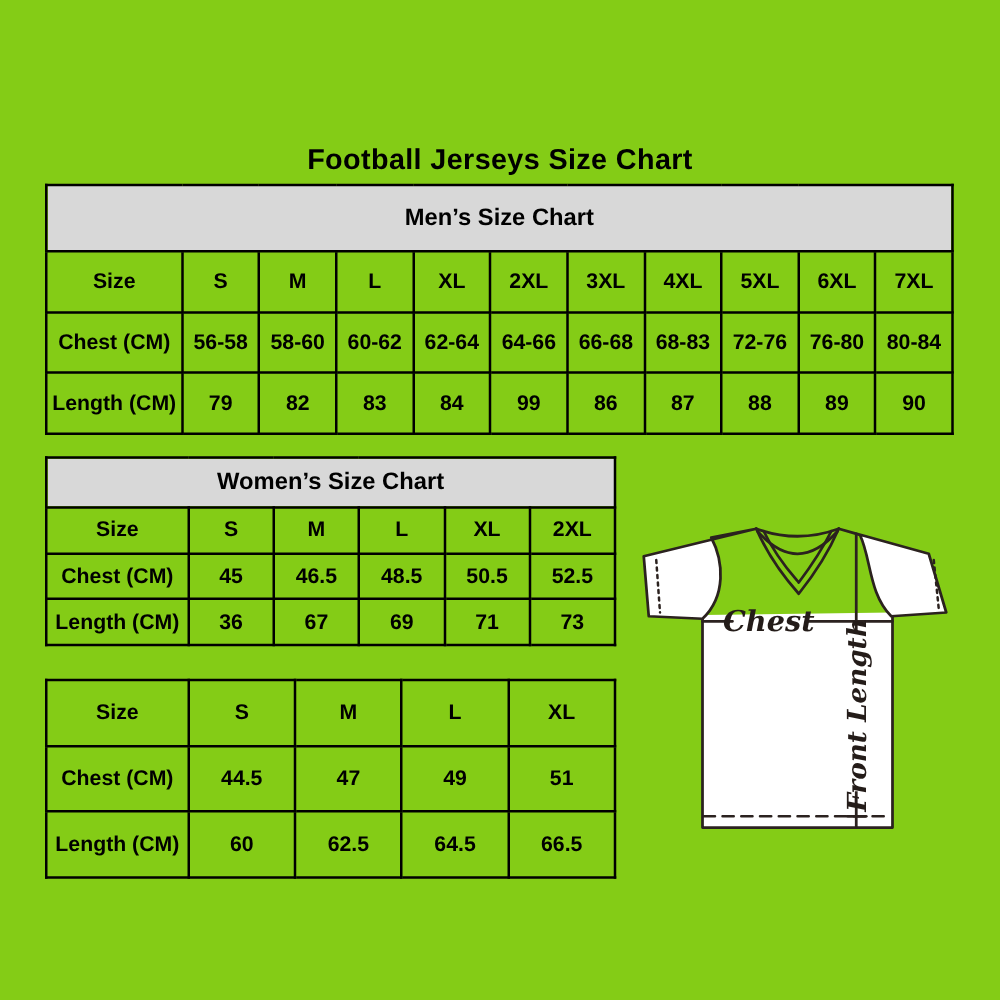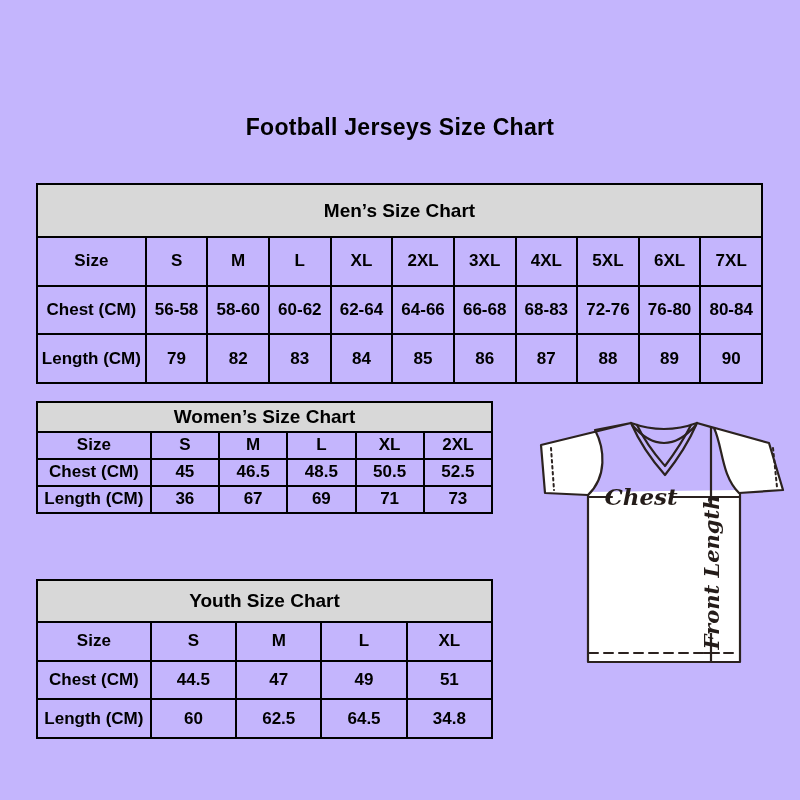--- a/index.html
+++ b/index.html
@@ -1,40 +1,40 @@
 <!DOCTYPE html>
 <html><head>
 <meta charset="utf-8">
 <style>
   html,body { margin:0; padding:0; background:#ffffff; }
-  #page { position:relative; width:800px; height:800px; background:#c4b5fd; overflow:hidden;
+  #page { position:relative; width:800px; height:800px; background:#84cc16; overflow:hidden;
           font-family:"Liberation Sans", sans-serif; color:#000; }
 
   #page-title { position:absolute; top:99px; left:0; width:800px; text-align:center;
                 font-size:23px; font-weight:bold; letter-spacing:0.3px; }
 
-  .tblwrap { position:absolute;margin-top:36px; }
+  .tblwrap { position:absolute; }
   #men-table-wrap   { left:36px; top:147px; width:727px; height:201px; }
-  #women-table-wrap { left:36px; top:365px; width:457px; height:113px; }
+  #women-table-wrap { left:36px; top:365px; width:457px; height:152px; }
   #youth-table-wrap { left:36px; top:543px; width:457px; height:160px; }
 
   table { width:100%; height:100%; border-collapse:collapse; table-layout:fixed;
           font-weight:bold; }
   td, th { border:2px solid #000; text-align:center; vertical-align:middle;
            font-size:17px; padding:0; overflow:hidden; }
   th.hdr { background:#d8d8d8; font-size:19px; }
 
   #men-table col.lab { width:15%; }
   #men-table col.d   { width:8.5%; }
   #women-table col.lab { width:25%; }
   #women-table col.d   { width:15%; }
   #youth-table col.lab { width:25%; }
   #youth-table col.d   { width:18.75%; }
 
-  #jersey-wrap { position:absolute; left:531px; top:415px; width:262px; height:252px; }
+  #jersey-wrap { position:absolute; left:505px; top:415px; width:262px; height:252px; }
   #jersey-wrap svg { display:block; width:100%; height:100%; }
   .jersey-text { font-family:"DejaVu Serif", serif; font-style:italic; font-weight:bold;
                  fill:#241c19; }
 </style>
 </head>
 <body>
 
 <div id="page">
 
   <h1 id="page-title">Football Jerseys Size Chart</h1>
@@ -83,21 +83,21 @@
         <td>72-76</td>
         <td>76-80</td>
         <td>80-84</td>
       </tr>
       <tr>
         <td>Length (CM)</td>
         <td>79</td>
         <td>82</td>
         <td>83</td>
         <td>84</td>
-        <td>85</td>
+        <td>99</td>
         <td>86</td>
         <td>87</td>
         <td>88</td>
         <td>89</td>
         <td>90</td>
       </tr>
     </tbody>
       </table>
   </div>
 
@@ -146,43 +146,40 @@
   <div class="tblwrap" id="youth-table-wrap">
     <table id="youth-table">
       <colgroup>
           <col class="lab">
           <col class="d">
           <col class="d">
           <col class="d">
           <col class="d">
         </colgroup>
       <tbody>
-          <tr>
-            <th class="hdr" colspan="5">Youth Size Chart</th>
-          </tr>
       <tr>
         <td>Size</td>
         <td>S</td>
         <td>M</td>
         <td>L</td>
         <td>XL</td>
       </tr>
       <tr>
         <td>Chest (CM)</td>
         <td>44.5</td>
         <td>47</td>
         <td>49</td>
         <td>51</td>
       </tr>
       <tr>
         <td>Length (CM)</td>
         <td>60</td>
         <td>62.5</td>
         <td>64.5</td>
-        <td>34.8</td>
+        <td>66.5</td>
       </tr>
     </tbody>
       </table>
   </div>
 
   <div id="jersey-wrap">
     <svg viewBox="0 0 262 252" xmlns="http://www.w3.org/2000/svg">
       <g stroke="#2b221f" fill="none" stroke-width="2.2" stroke-linecap="round" stroke-linejoin="round">
 
         <path d="M57 77 L57 247 L209 247 L209 75" fill="#ffffff"></path>

